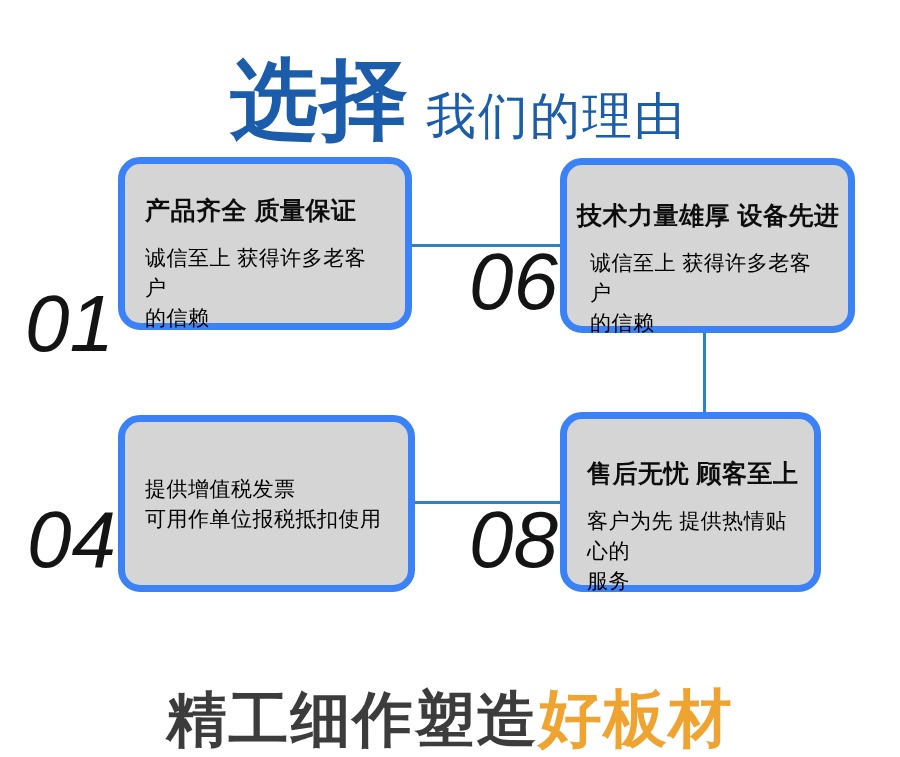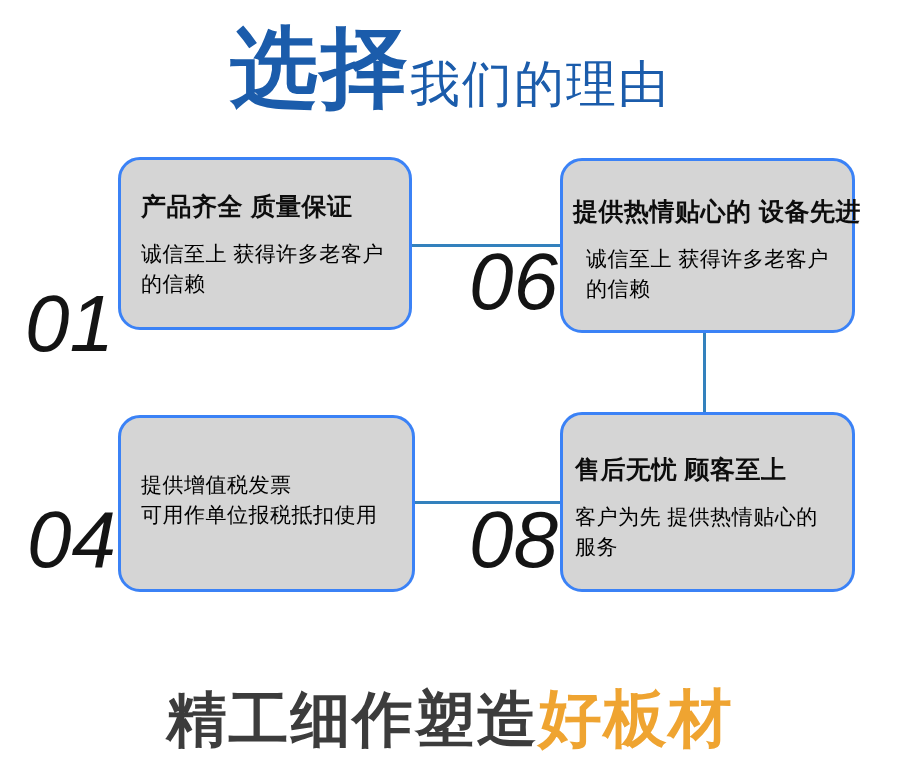--- a/index.html
+++ b/index.html
@@ -20,42 +20,44 @@
     top: 24px;
     display: flex;
     align-items: flex-end;
   }
   .header-strong {
     font-size: 88px;
     font-weight: 900;
     color: #1b5cab;
     line-height: 1.0;
     letter-spacing: 2px;
+    margin-top: 32px;
   }
   .header-rest {
     font-size: 50px;
     font-weight: 400;
     color: #1b5cab;
     line-height: 1.0;
+    margin-left: 16px;
     padding-bottom: 3px;
     letter-spacing: 2px;
   }
 
   
   .card {
     position: absolute;
     background: #d5d5d5;
-    border: 3px solid #3b82f6;
+    border: 7px solid #3b82f6;
     border-radius: 22px;
     padding: 30px 18px 14px 20px;
   }
   .card-1 { left: 118px; top: 157px; width: 294px; height: 173px; }
   .card-2 { left: 560px; top: 158px; width: 295px; height: 175px; padding-left: 10px; padding-top: 34px; }
   .card-4 { left: 118px; top: 415px; width: 297px; height: 177px; padding-top: 36px; }
-  .card-3 { left: 560px; top: 412px; width: 295px; height: 180px; padding-left: 12px; padding-top: 38px; }
+  .card-3 { left: 560px; top: 412px; width: 261px; height: 180px; padding-left: 20px; padding-top: 38px; }
 
   .card-title {
     font-size: 25px;
     font-weight: 700;
     color: #0d0d0d;
     white-space: nowrap;
     letter-spacing: 0.5px;
   }
   .card-desc {
     margin-top: 16px;
@@ -131,21 +133,21 @@
   <div class="step-number n-03">08</div>
   <div class="step-number n-04">04</div>
 
   <div class="card card-1">
     <div class="card-title">产品齐全 质量保证</div>
     <div class="card-desc">诚信至上 获得许多老客户
 的信赖</div>
   </div>
 
   <div class="card card-2">
-    <div class="card-title">提供热情贴心的 设备先进</div>
+    <div class="card-title">技术力量雄厚 设备先进</div>
     <div class="card-desc">诚信至上 获得许多老客户
 的信赖</div>
   </div>
 
   <div class="card card-3">
     <div class="card-title">售后无忧 顾客至上</div>
     <div class="card-desc">客户为先 提供热情贴心的
 服务</div>
   </div>
 

